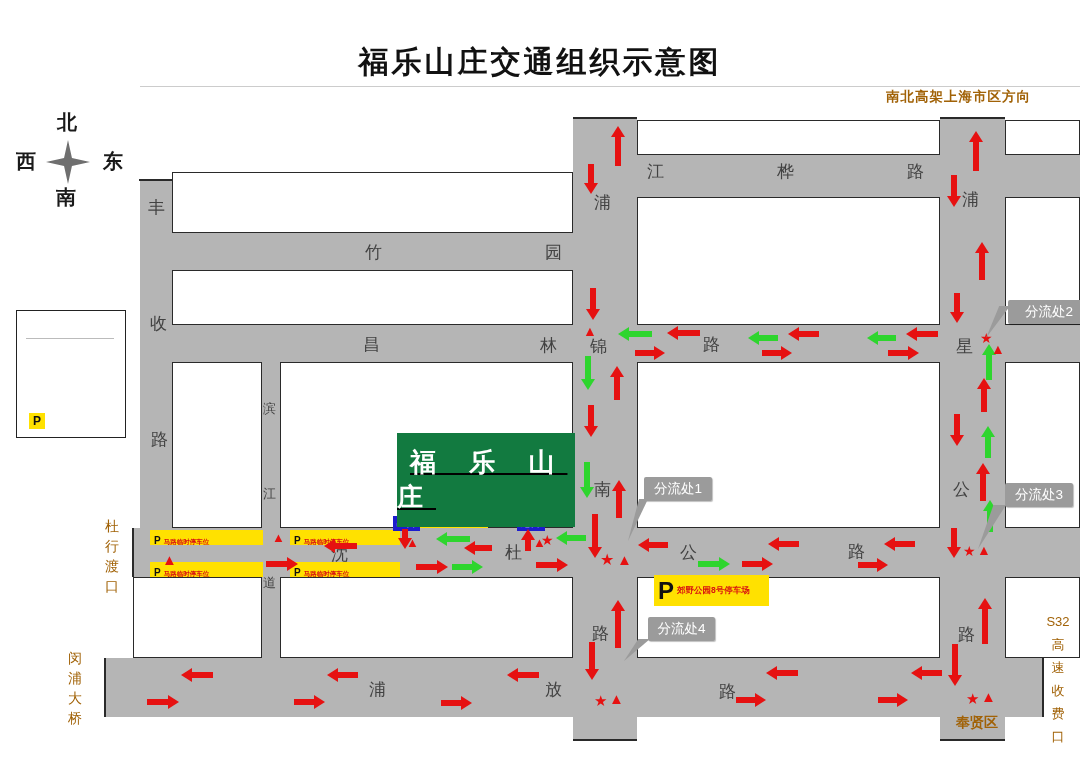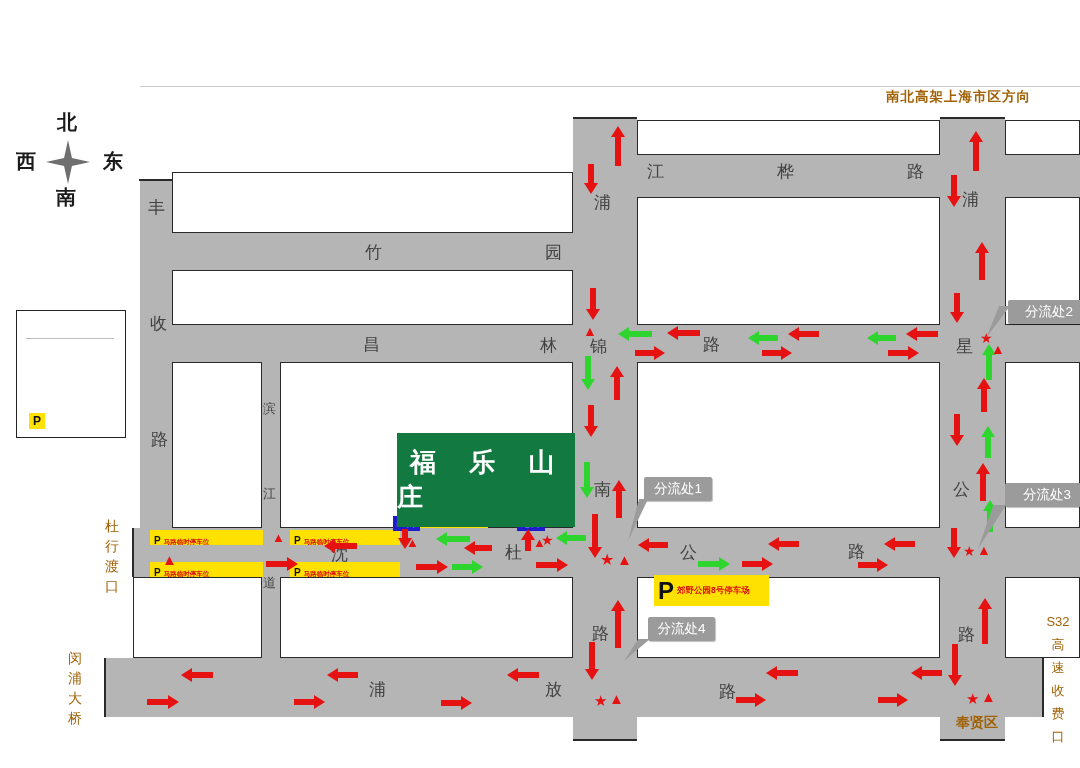--- a/index.html
+++ b/index.html
@@ -12,21 +12,21 @@
   .block{position:absolute;background:#fff;border:1.5px solid #2a2a2a;box-sizing:border-box;}
   .cap{position:absolute;background:#2a2a2a;}
   .rc{position:absolute;color:#424242;font-family:"Liberation Serif",serif;line-height:1;}
   .txt{position:absolute;line-height:1;white-space:nowrap;}
   .marker{position:absolute;color:#e61111;line-height:1;}
   .arrow{position:absolute;}
   .arrow i{position:absolute;display:block;}
   .strip{position:absolute;background:#ffe100;overflow:hidden;white-space:nowrap;}
   .strip b{font-size:10px;color:#111;font-weight:bold;margin-left:4px;line-height:15px;}
   .strip span{font-size:6.5px;color:#d91111;font-weight:bold;margin-left:3px;}
-  #site{position:absolute;background:#127a40;display:flex;align-items:center;justify-content:flex-start;}
+  #site{position:absolute;background:#127a40;display:flex;align-items:center;justify-content:flex-start;text-decoration:underline;}
   #site span{color:#fff;font-size:26px;font-weight:bold;letter-spacing:13px;text-indent:13px;}
   .pbox{position:absolute;background:#ffe100;display:flex;align-items:center;}
   .pbox b{color:#111;font-weight:bold;line-height:1;}
   .pbox span{color:#d91111;font-weight:bold;line-height:1;}
   .gate{position:absolute;background:#1c1ccd;color:#fff;font-size:9px;font-weight:bold;
         display:flex;align-items:center;justify-content:center;letter-spacing:1px;}
   .callout{position:absolute;background:#9b9b9b;color:#fff;font-size:13.5px;
            display:flex;align-items:center;justify-content:center;border-radius:2px;
            box-shadow:1px 1px 1px rgba(0,0,0,.25);}
   .ctail{position:absolute;background:#9b9b9b;clip-path:polygon(55% 0,100% 0,0 100%);}
@@ -36,20 +36,21 @@
   #legend-divider{position:absolute;left:26px;top:338px;width:88px;height:1px;background:#bbb;}
   #legend-pbox{position:absolute;left:29px;top:413px;width:16px;height:16px;background:#ffe100;
                color:#111;font-weight:bold;font-size:12px;text-align:center;line-height:16px;}
   #compass-star{position:absolute;left:46px;top:140px;width:44px;height:44px;background:#6f6f6f;
     clip-path:polygon(50% 0,59% 41%,100% 50%,59% 59%,50% 100%,41% 59%,0 50%,41% 41%);}
 </style>
 </head>
 <body>
 
 <div id="stage">
+  <div id="title">福乐山庄交通组织示意图</div>
   <div id="title-underline"></div>
 
   <div id="layer-roads">
       <div class="road" style="left: 140px; top: 180px; width: 33px; height: 398px;"></div>
       <div class="road" style="left: 262px; top: 362px; width: 18px; height: 296px;"></div>
       <div class="road" style="left: 573px; top: 118px; width: 64px; height: 622px;"></div>
       <div class="road" style="left: 940px; top: 118px; width: 65px; height: 622px;"></div>
       <div class="road" style="left: 573px; top: 155px; width: 507px; height: 42px;"></div>
       <div class="road" style="left: 140px; top: 233px; width: 497px; height: 37px;"></div>
       <div class="road" style="left: 140px; top: 325px; width: 940px; height: 37px;"></div>
@@ -383,21 +384,21 @@
       <div class="marker" style="left: 609px; top: 691px; font-size: 15px;">▲</div>
       <div class="marker" style="left: 966px; top: 691px; font-size: 15px;">★</div>
       <div class="marker" style="left: 981px; top: 689px; font-size: 15px;">▲</div>
       <div class="marker" style="left: 583px; top: 324px; font-size: 14px;">▲</div>
       <div class="marker" style="left: 30px; top: 344px; font-size: 15px;">★</div>
       <div class="marker" style="left: 31px; top: 363px; font-size: 14px;">▲</div>
       <div class="callout" style="left: 644px; top: 477px; width: 68px; height: 24px;">分流处1</div>
       <div class="ctail" style="left: 628px; top: 499px; width: 20px; height: 42px;"></div>
       <div class="callout" style="left: 1008px; top: 300px; width: 82px; height: 24px;">分流处2</div>
       <div class="ctail" style="left: 986px; top: 306px; width: 24px; height: 32px;"></div>
-      <div class="callout" style="left: 1005px; top: 483px; width: 68px; height: 24px; padding-left: 8px;">分流处3</div>
+      <div class="callout" style="left: 1005px; top: 483px; width: 68px; height: 24px;">分流处3</div>
       <div class="ctail" style="left: 978px; top: 505px; width: 28px; height: 44px;"></div>
       <div class="callout" style="left: 648px; top: 617px; width: 67px; height: 24px;">分流处4</div>
       <div class="ctail" style="left: 624px; top: 639px; width: 26px; height: 22px;"></div>
       <div class="redlab" style="left: 886px; top: 90px; font-size: 13.5px; font-weight: bold; letter-spacing: 1px; white-space: nowrap;">南北高架上海市区方向</div>
       <div class="redlab" style="left: 105px; top: 516px; font-size: 14px; line-height: 20px; text-align: center;">
         <div>杜</div>
         <div>行</div>
         <div>渡</div>
         <div>口</div>
       </div>

